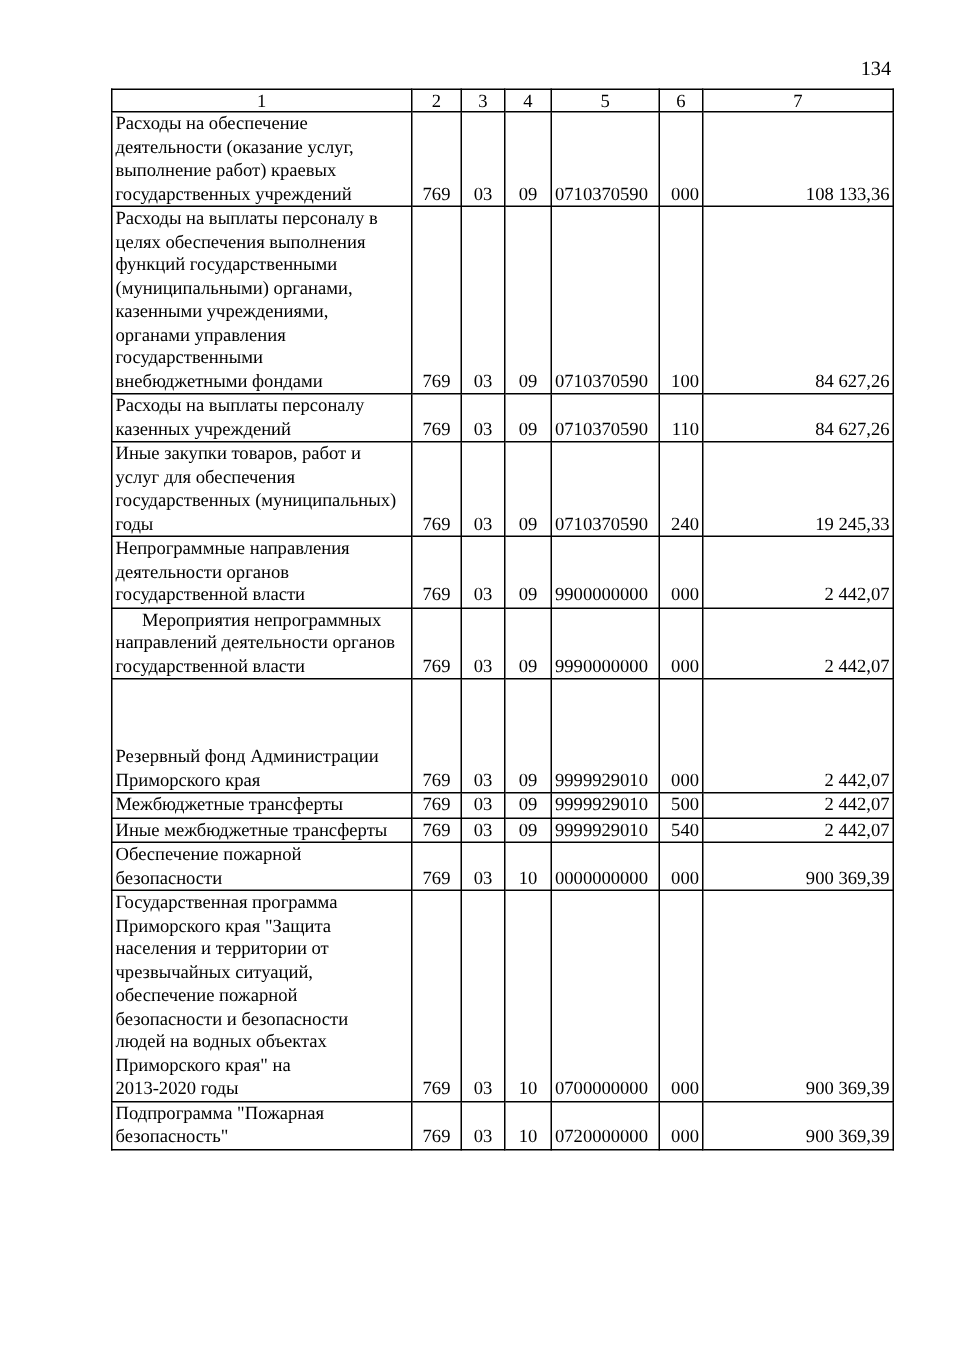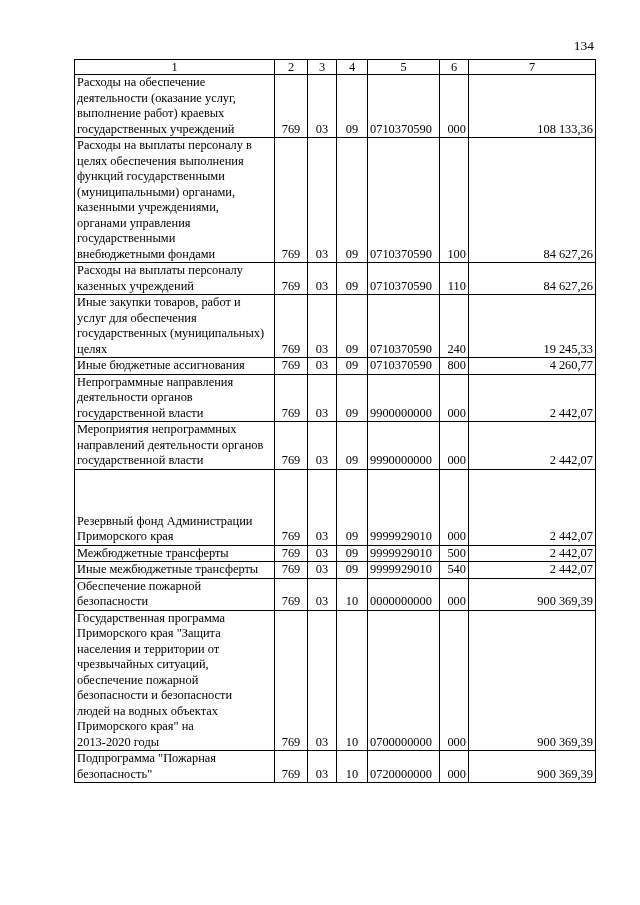--- a/index.html
+++ b/index.html
@@ -85,56 +85,45 @@
         <td class="c-ctr">09</td>
         <td class="c-code">0710370590</td>
         <td class="c-type">110</td>
         <td class="c-sum">84 627,26</td>
       </tr>
       <tr style="height: 58px;">
         <td class="c-name">
           <div style="white-space: nowrap;">Иные закупки товаров, работ и</div>
           <div style="white-space: nowrap;">услуг для обеспечения</div>
           <div style="white-space: nowrap;">государственных (муниципальных)</div>
-          <div style="white-space: nowrap;">целях</div>
+          <div style="white-space: nowrap;">годы</div>
         </td>
         <td class="c-ctr">769</td>
         <td class="c-ctr">03</td>
         <td class="c-ctr">09</td>
         <td class="c-code">0710370590</td>
         <td class="c-type">240</td>
         <td class="c-sum">19 245,33</td>
-      </tr>
-      <tr style="height: 15px;">
-        <td class="c-name">
-          <div style="white-space: nowrap;">Иные бюджетные ассигнования</div>
-        </td>
-        <td class="c-ctr">769</td>
-        <td class="c-ctr">03</td>
-        <td class="c-ctr">09</td>
-        <td class="c-code">0710370590</td>
-        <td class="c-type">800</td>
-        <td class="c-sum">4 260,77</td>
       </tr>
       <tr style="height: 47px;">
         <td class="c-name">
           <div style="white-space: nowrap;">Непрограммные направления</div>
           <div style="white-space: nowrap;">деятельности органов</div>
           <div style="white-space: nowrap;">государственной власти</div>
         </td>
         <td class="c-ctr">769</td>
         <td class="c-ctr">03</td>
         <td class="c-ctr">09</td>
         <td class="c-code">9900000000</td>
         <td class="c-type">000</td>
         <td class="c-sum">2 442,07</td>
       </tr>
       <tr style="height: 46px;">
         <td class="c-name">
-          <div style="white-space: nowrap;">Мероприятия непрограммных</div>
+          <div style="white-space: nowrap; text-align: center;">Мероприятия непрограммных</div>
           <div style="white-space: nowrap;">направлений деятельности органов</div>
           <div style="white-space: nowrap;">государственной власти</div>
         </td>
         <td class="c-ctr">769</td>
         <td class="c-ctr">03</td>
         <td class="c-ctr">09</td>
         <td class="c-code">9990000000</td>
         <td class="c-type">000</td>
         <td class="c-sum">2 442,07</td>
       </tr>

